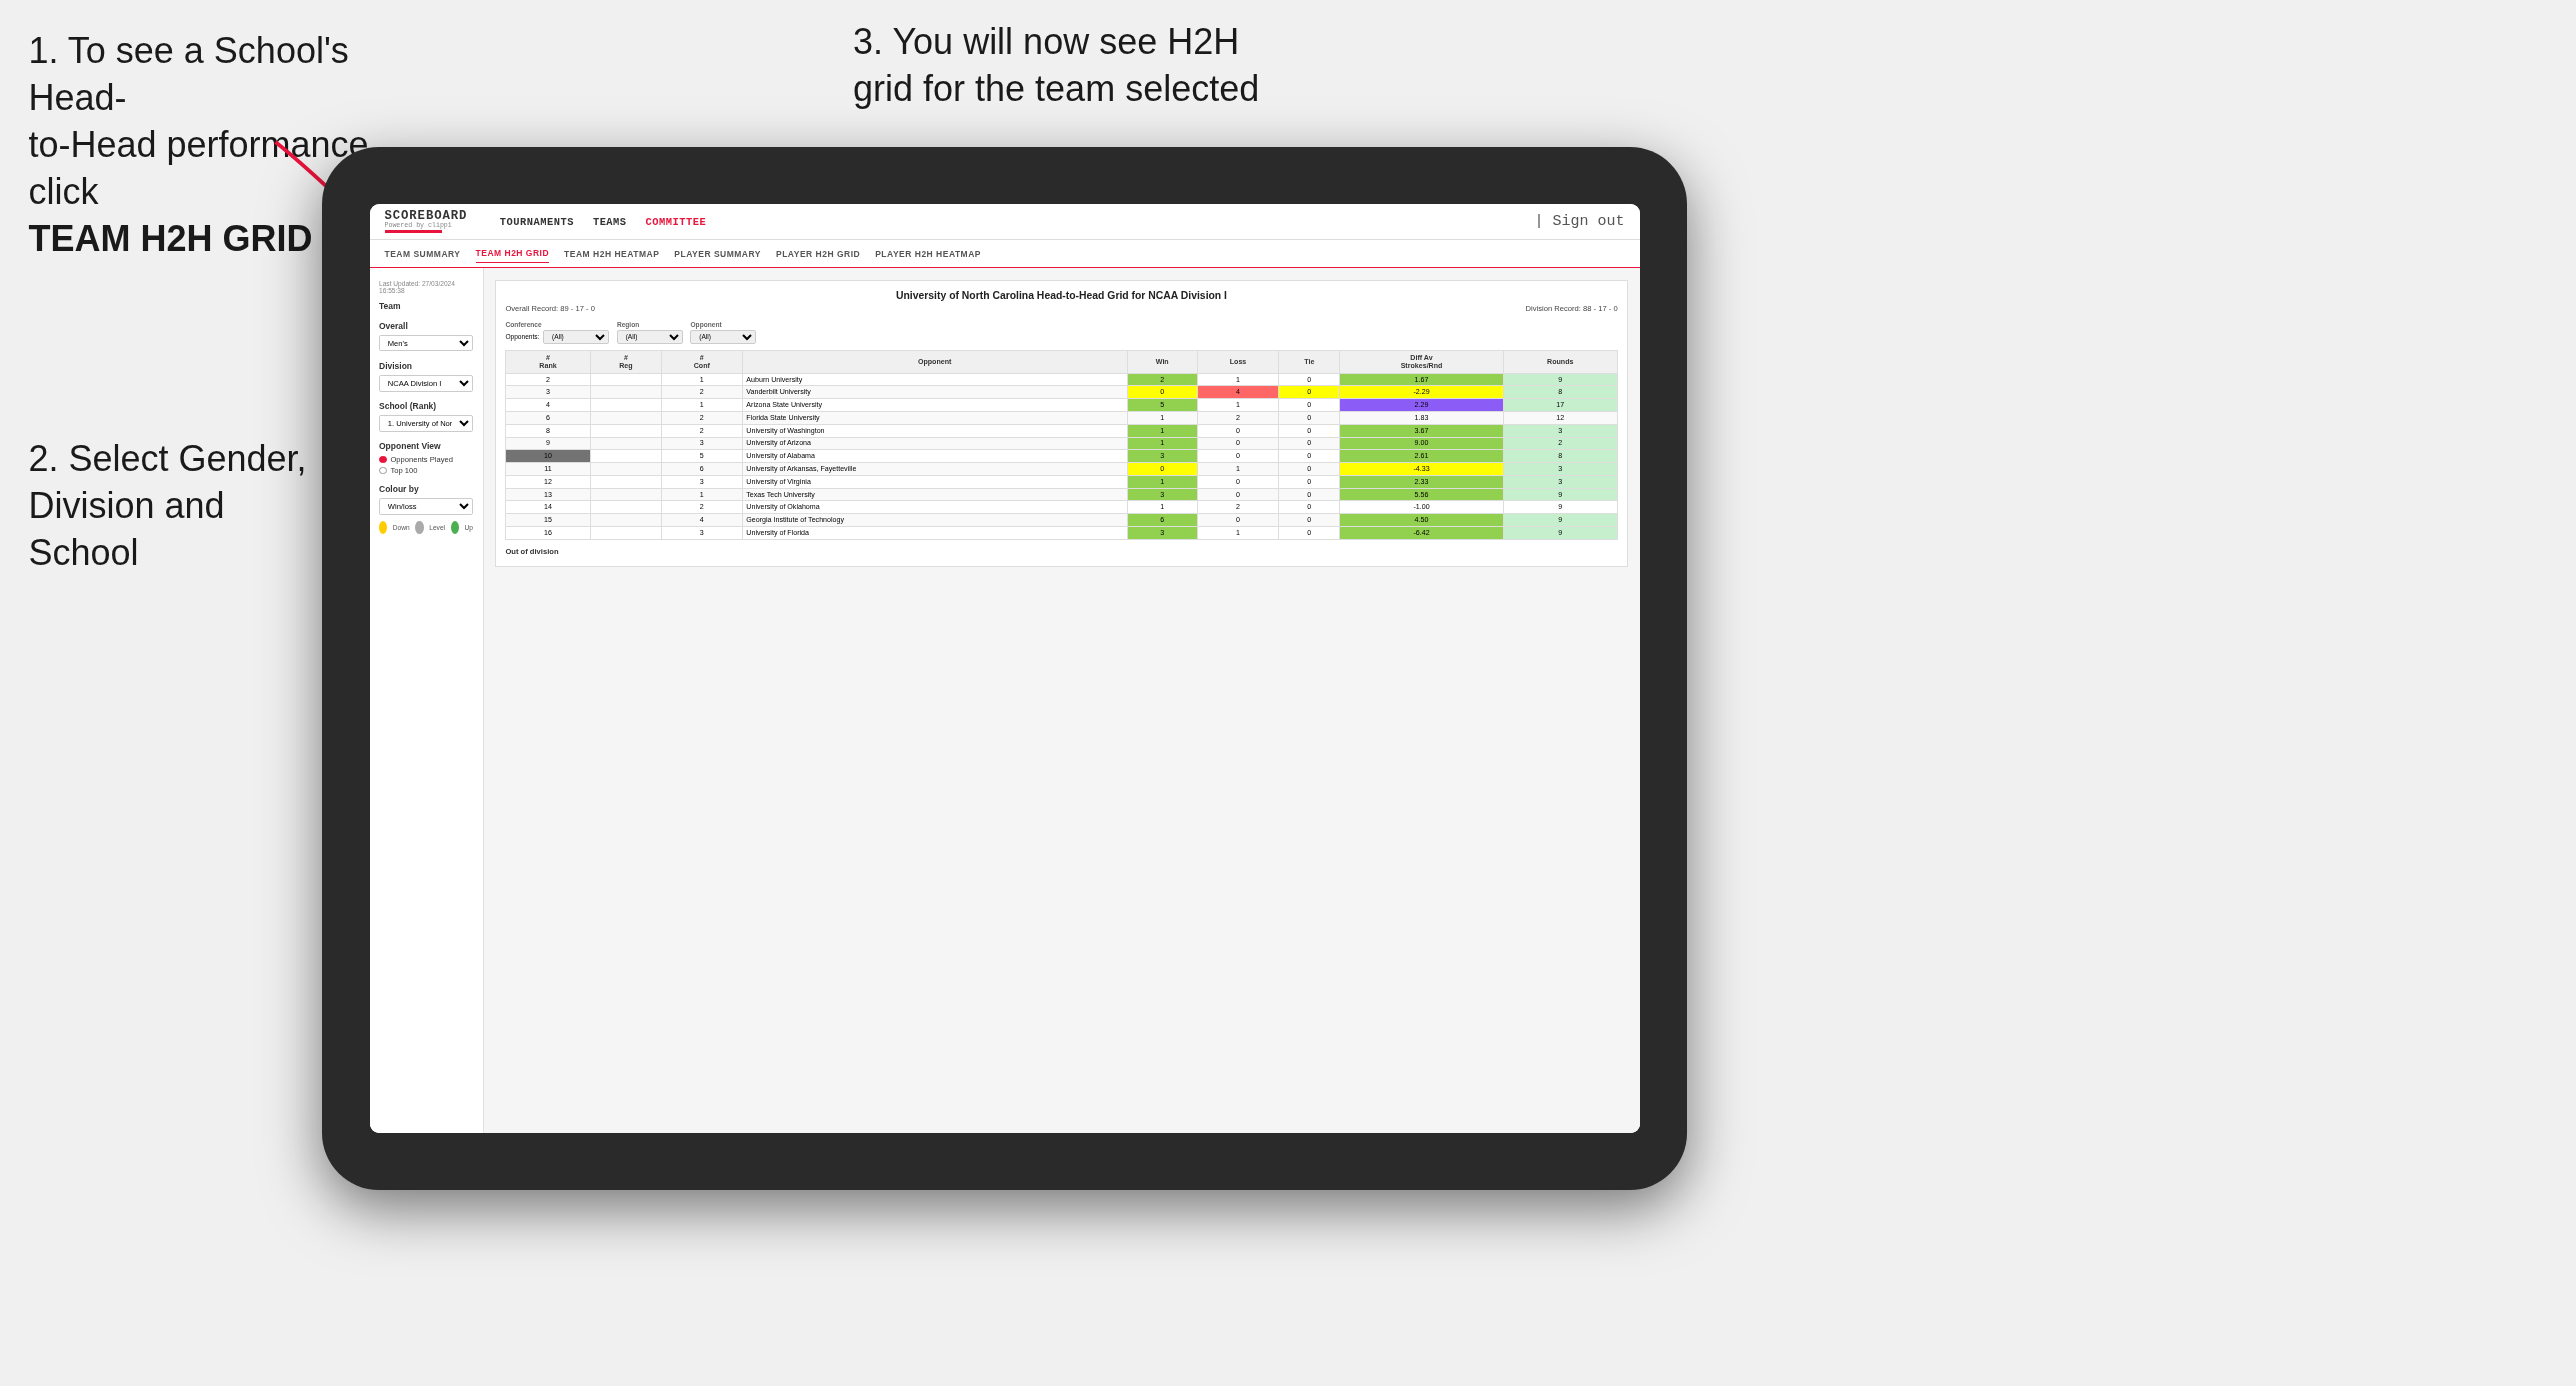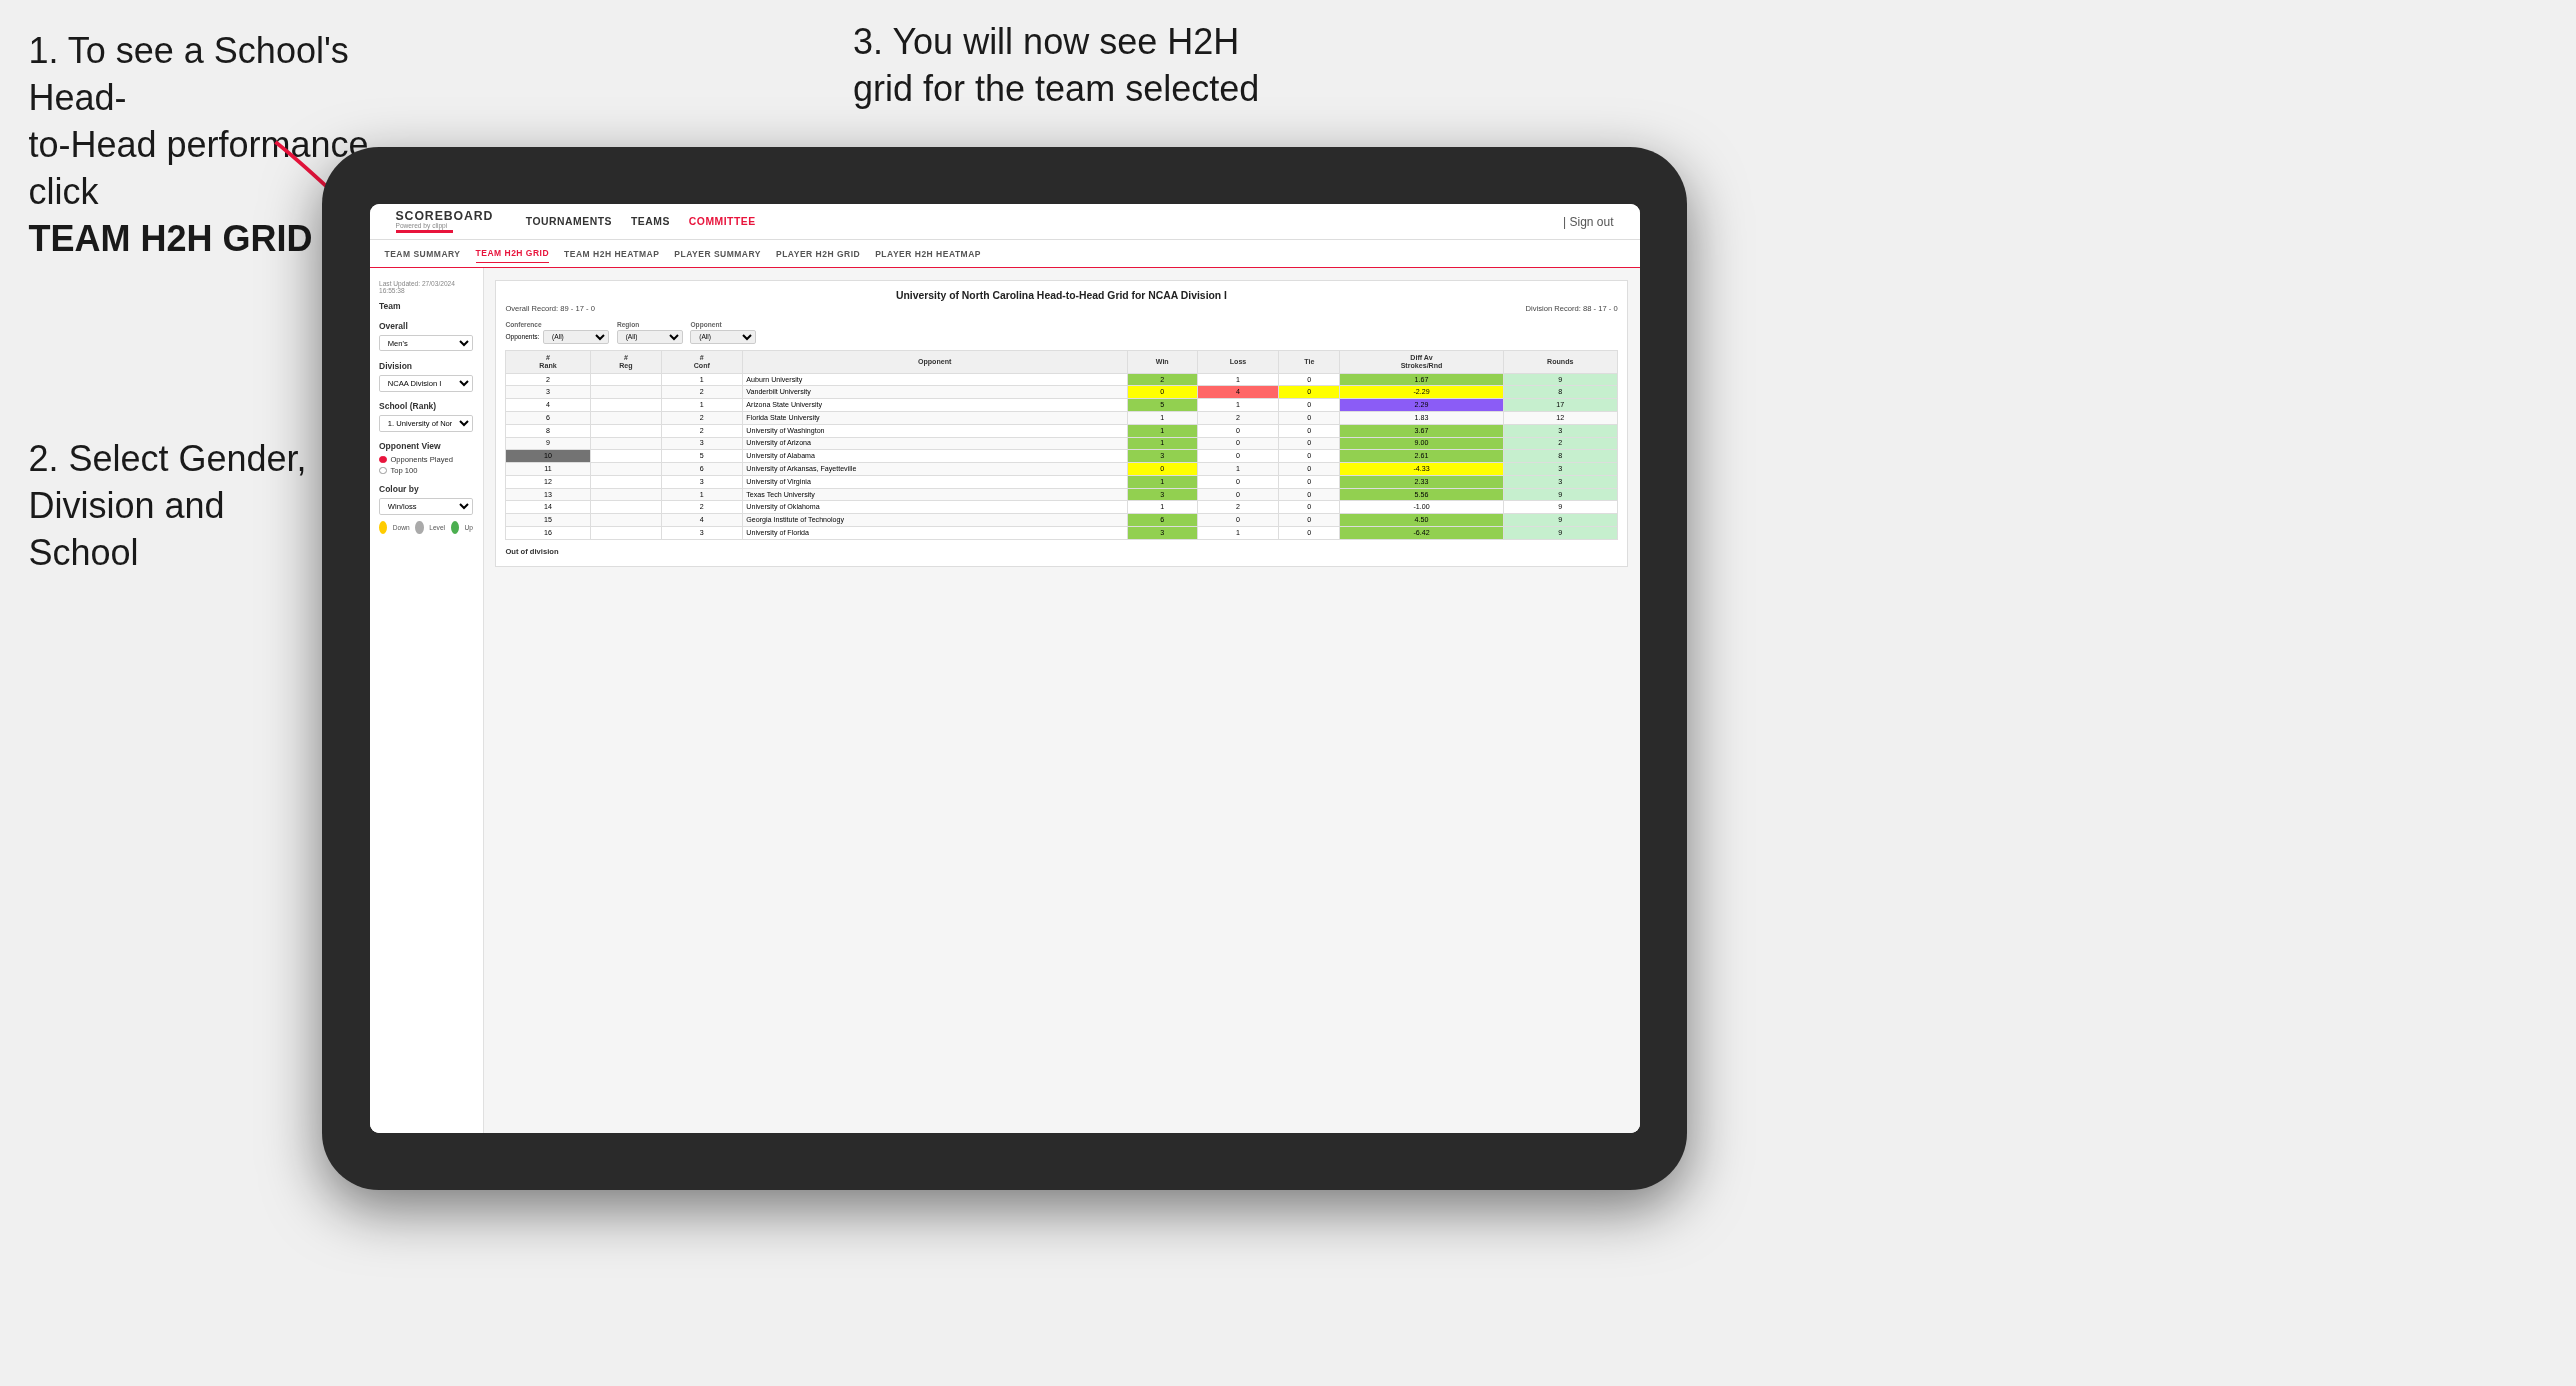--- a/index.html
+++ b/index.html
@@ -45,25 +45,26 @@
       background: #fff;
       border-radius: 9.5px;
       overflow: hidden;
       position: relative;
     }
 
     
     .app-header {
       background: #fff;
       border-bottom: 0.9px solid #ddd;
-      padding: 0 26px;
+      padding: 0 15px;
       height: 36px;
       display: flex;
       align-items: center;
       gap: 23px;
+      font-family: Liberation Mono, monospace;
     }
     .logo-area {
       display: flex;
       flex-direction: column;
       line-height: 1;
     }
     .logo-text {
       font-size: 12.3px;
       font-weight: 900;
       color: #333;
@@ -88,21 +89,21 @@
       font-size: 10.4px;
       color: #333;
       font-weight: 600;
       letter-spacing: 0.5px;
       cursor: pointer;
       padding: 3.8px 0;
     }
     .nav-link.active { color: #e8143c; }
     .sign-out {
       margin-left: auto;
-      font-size: 12px;
+      font-size: 15px;
       color: #555;
     }
 
     
     .sub-nav {
       background: #fff;
       border-bottom: 1.9px solid #e8143c;
       padding: 0 15px;
       height: 28.4px;
       display: flex;

